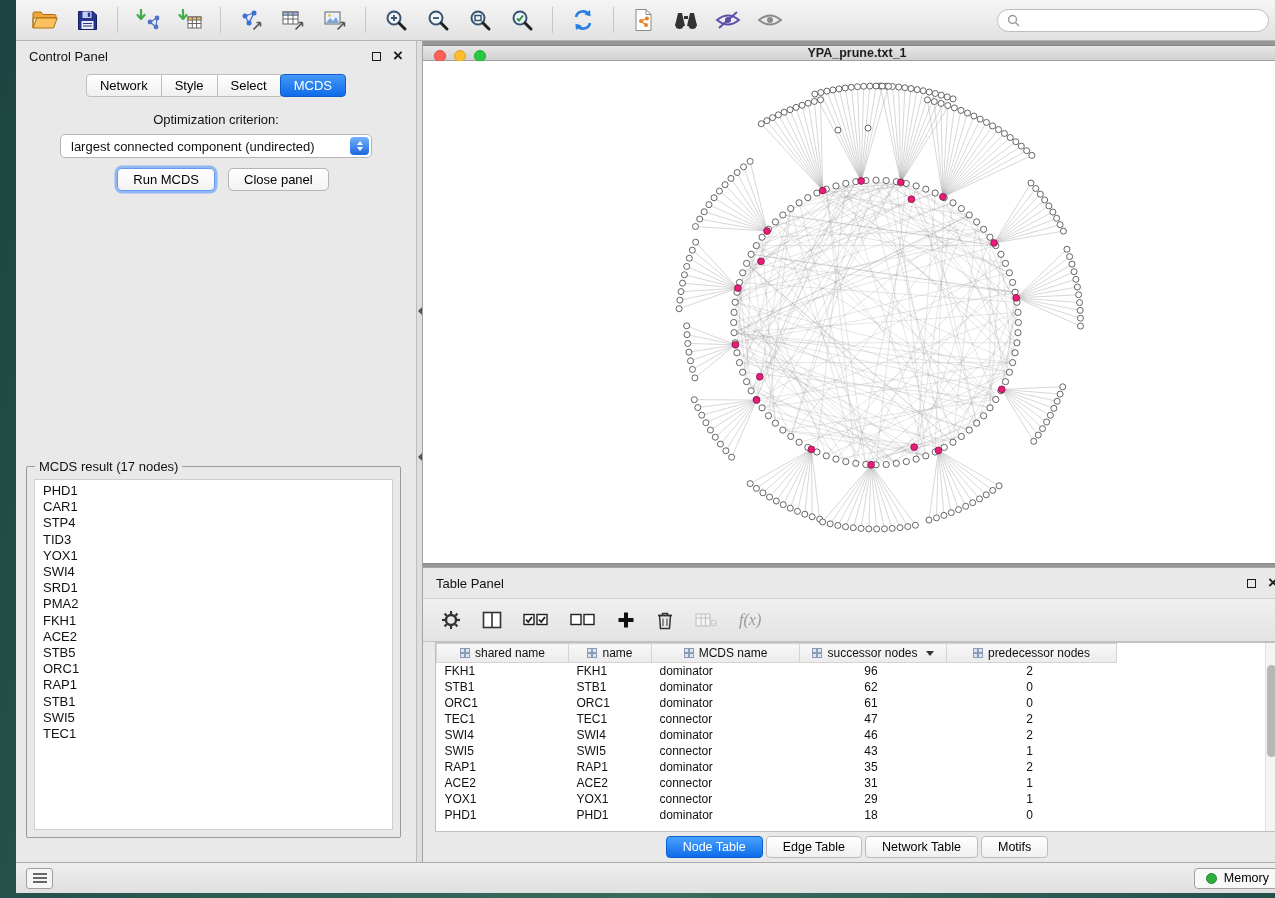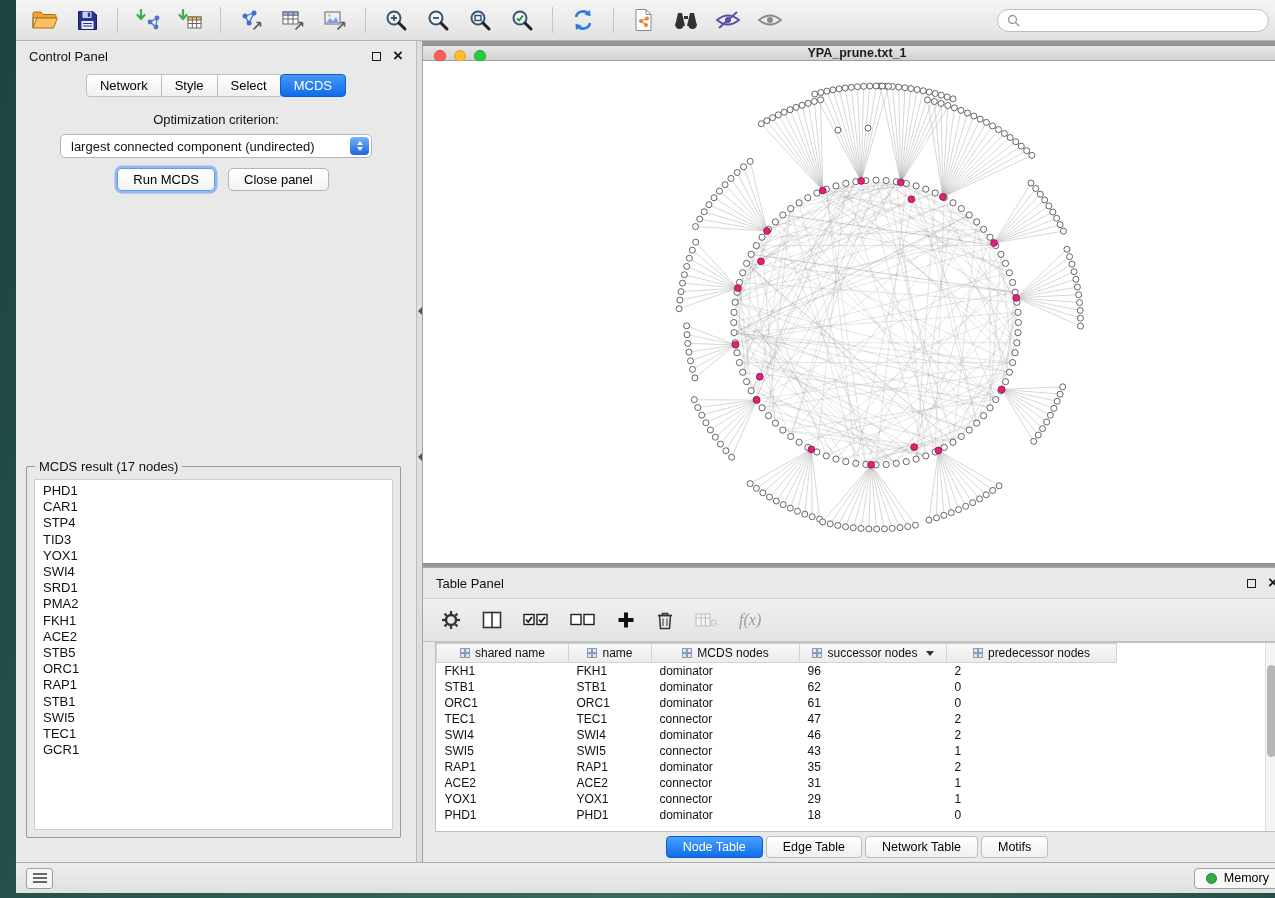--- a/index.html
+++ b/index.html
@@ -70,21 +70,21 @@
   .table-panel { flex:1; background:#e9e9e9; border-top:1px solid #a5a5a5; display:flex; flex-direction:column; }
   .tp-toolbar { height:44px; flex:none; display:flex; align-items:center; gap:21px; padding:0 18px; background:linear-gradient(#f0f0f0,#e3e3e3); border-top:1px solid #d2d2d2; border-bottom:1px solid #c2c2c2; }
   .ticon { display:flex; align-items:center; background:transparent; border:none; }
   .fx { font-family:Liberation Serif, serif; font-style:italic; font-size:16px; color:#9a9a9a; }
 
   .table-area { flex:1; margin:0 12px; background:#fff; border:1px solid #bfbfbf; position:relative; overflow:hidden; }
   .node-table { border-collapse:collapse; font-size:12px; width:100%; table-layout:fixed; }
   .node-table th { height:19px; background:linear-gradient(#f8f8f8,#ebebeb); border:1px solid #d4d4d4; font-weight:normal; font-size:12px; padding:0 4px; white-space:nowrap; overflow:hidden;margin-left:28px; }
   .node-table th.filler, .node-table td.filler { background:#fff; border:none; }
   .node-table td { height:16px; padding:0 8px; white-space:nowrap; overflow:hidden; font-size:12px; }
-  .node-table td.num { text-align:left; padding-right:12px; }
+  .node-table td.num { text-align:center; padding-right:12px; }
   .hdr-inner { display:flex; align-items:center; justify-content:center; gap:5px; }
   .sort-ico { width:10px; height:10px; fill:#dde5f0; stroke:#8c9bb5; flex:none; }
   .hdr-arrow { width:0; height:0; border-left:4px solid transparent; border-right:4px solid transparent; border-top:5px solid #333; margin-left:3px; }
   .fake-scroll { position:absolute; right:0; top:0; bottom:0; width:13px; background:#f4f4f4; border-left:1px solid #e0e0e0; }
   .fake-thumb { position:absolute; right:2px; top:22px; width:9px; height:92px; background:#b7b7b7; border-radius:5px; }
 
   .bt-tabs { height:30px; flex:none; display:flex; align-items:center; justify-content:center; gap:3px; }
   .bt-tab { font-size:12.5px; padding:3px 16px; background:linear-gradient(#ffffff,#f0f0f0); border:1px solid #bdbdbd; border-radius:4px; font-family:"Liberation Sans",sans-serif; }
   .bt-tab.active { background:linear-gradient(#48a2ff,#0f6ce8); color:#fff; border-color:#0c5ecd; }
 
@@ -300,21 +300,20 @@
             <div class="mcds-item">SRD1</div>
             <div class="mcds-item">PMA2</div>
             <div class="mcds-item">FKH1</div>
             <div class="mcds-item">ACE2</div>
             <div class="mcds-item">STB5</div>
             <div class="mcds-item">ORC1</div>
             <div class="mcds-item">RAP1</div>
             <div class="mcds-item">STB1</div>
             <div class="mcds-item">SWI5</div>
             <div class="mcds-item">TEC1</div>
-            <div class="mcds-item">GCR1</div>
           </div>
       </div>
     </div>
 
     <div class="v-splitter">
       <span class="split-arrow" style="top:266px;"></span>
       <span class="split-arrow" style="top:412px;"></span>
     </div>
 
     <div class="right">
@@ -1043,21 +1042,21 @@
                     </span>
                   </th>
                   <th>
                     <span class="hdr-inner">
                       <svg class="sort-ico" viewBox="0 0 10 10">
                         <rect x="0.5" y="0.5" width="4" height="4"></rect>
                         <rect x="5.5" y="0.5" width="4" height="4"></rect>
                         <rect x="0.5" y="5.5" width="4" height="4"></rect>
                         <rect x="5.5" y="5.5" width="4" height="4"></rect>
                       </svg>
-                      <span class="hdr-label">MCDS nodes</span>
+                      <span class="hdr-label">MCDS name</span>
                     </span>
                   </th>
                   <th>
                     <span class="hdr-inner">
                       <svg class="sort-ico" viewBox="0 0 10 10">
                         <rect x="0.5" y="0.5" width="4" height="4"></rect>
                         <rect x="5.5" y="0.5" width="4" height="4"></rect>
                         <rect x="0.5" y="5.5" width="4" height="4"></rect>
                         <rect x="5.5" y="5.5" width="4" height="4"></rect>
                       </svg>

